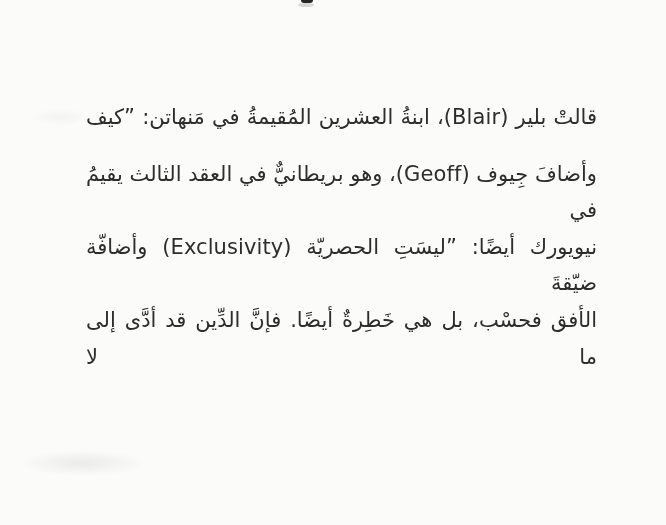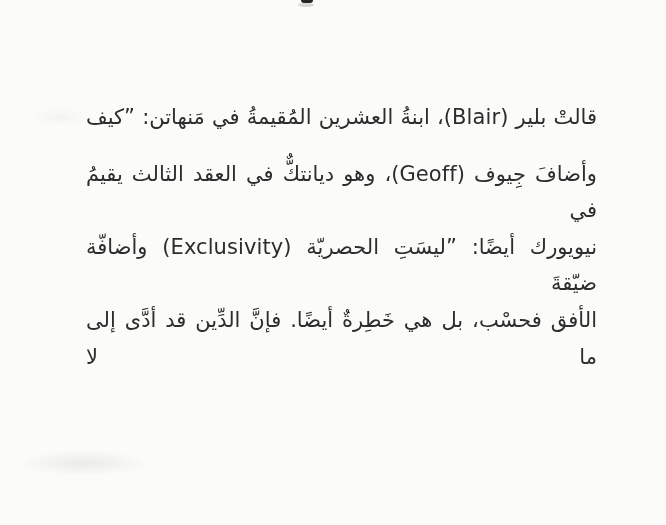--- a/index.html
+++ b/index.html
@@ -80,20 +80,20 @@
   <div class="smudge s1"></div>
   <div class="smudge s2"></div>
 
   <div class="text-block">
 
     <div class="para">
       <div class="line">قالتْ بلير (Blair)، ابنةُ العشرين المُقيمةُ في مَنهاتن: ”كيف</div>
     </div>
 
     <div class="para">
-      <div class="line">وأضافَ جِيوف (Geoff)، وهو ديانتكٌّ في العقد الثالث يقيمُ في</div>
+      <div class="line">وأضافَ جِيوف (Geoff)، وهو بريطانيٌّ في العقد الثالث يقيمُ في</div>
       <div class="line">نيويورك أيضًا: ”ليسَتِ الحصريّة (Exclusivity) وأضافّة ضيّقةَ</div>
       <div class="line">الأفق فحسْب، بل هي خَطِرةٌ أيضًا. فإنَّ الدِّين قد أدَّى إلى ما لا</div>
 
     </div>
 
   </div>
 </div>
 
 </body></html>

